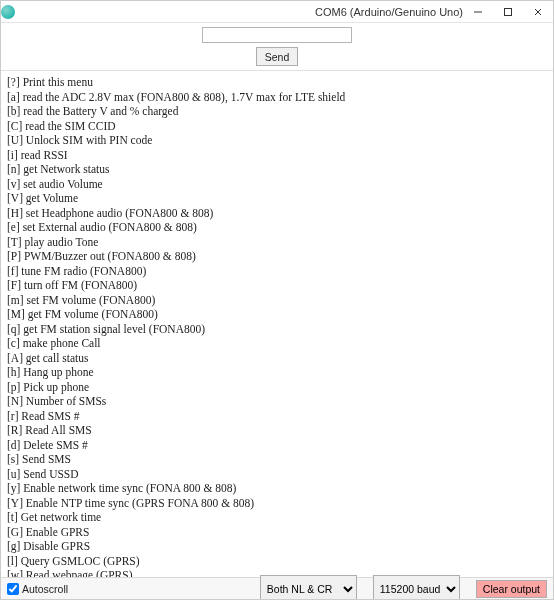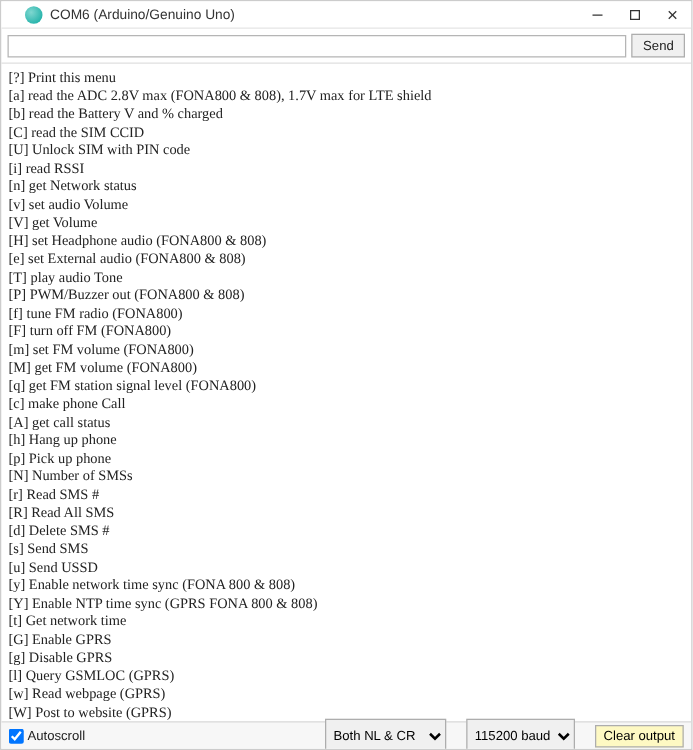--- a/index.html
+++ b/index.html
@@ -12,22 +12,23 @@
       overflow: hidden;
       display: flex;
       flex-direction: column;
       border: 1px solid #ccc;
     }
     .titlebar {
       height: 22px;
       background: #fff;
       display: flex;
       align-items: center;
-      padding-left: 19px;
+      padding-left: 0;
       border-bottom: 1px solid #e5e5e5;
+      text-align: right;
     }
     .titlebar .app-icon {
       width: 14px;
       height: 14px;
       border-radius: 50%;
       background: radial-gradient(circle at 35% 35%, #7fd7d0, #0aa89f);
       margin-right: 6px;
       flex-shrink: 0;
     }
     .titlebar .title {
@@ -49,20 +50,21 @@
       color: #333;
       font-size: 10px;
     }
     .win-btn svg { display: block; }
     .input-row {
       display: flex;
       align-items: center;
       padding: 4px 5px;
       gap: 4px;
       border-bottom: 1px solid #e0e0e0;
+      flex-direction: column;
     }
     .input-row input[type="text"] {
       flex: 1;
       height: 18px;
       font-size: 11px;
       padding: 1px 3px;
       border: 1px solid #b5b5b5;
       background: #fff;
     }
     .btn {
@@ -114,21 +116,21 @@
       font-size: 10.5px;
       height: 28px;
       border: 1px solid #adadad;
       background: #f0f0f0;
       padding: 0 2px;
     }
     .statusbar .clear-btn {
       height: 18px;
       font-size: 10.5px;
       padding: 0 6px;
-      background: #fef9c3;
+      background: #fca5a5;
       border: 1px solid #adadad;
     }
     input[type="checkbox"] {
       width: 12px;
       height: 12px;
     }
   </style>
 </head>
 <body>
 

